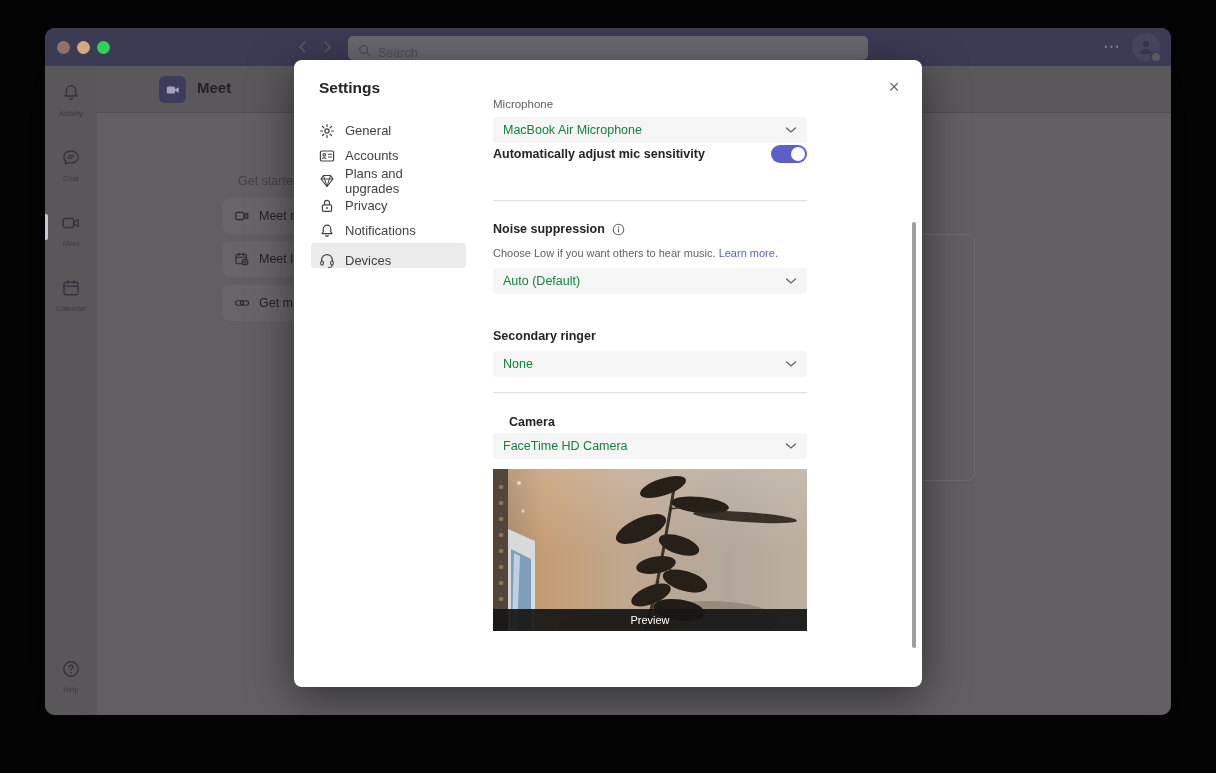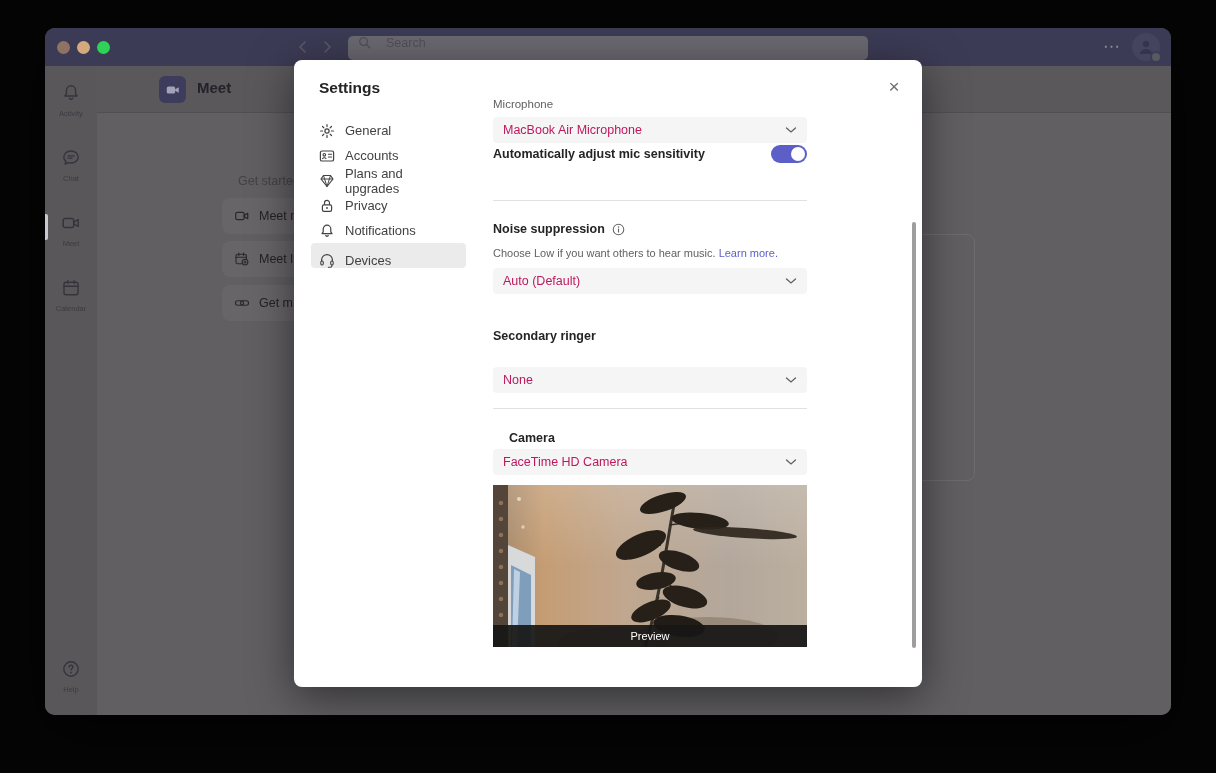--- a/index.html
+++ b/index.html
@@ -10,21 +10,21 @@
 
   
   .titlebar { position:absolute; left:0; top:0; right:0; height:38px; background:#3c3b55; }
   .traffic { position:absolute; top:13px; width:13px; height:13px; border-radius:50%; }
   .t-red { left:12px; background:#8f7265; }
   .t-yellow { left:32px; background:#d3a97f; }
   .t-green { left:52px; background:#2fd158; }
   .nav-arrow { position:absolute; top:10px; width:18px; height:18px; color:#5b5964; }
   .arrow-back { left:249px; } .arrow-fwd { left:273px; }
   .search-box { position:absolute; left:303px; top:8px; width:520px; height:24px;
-    background:#6b6970; border-radius:5px; display:flex; align-items:flex-start; gap:15px;
+    background:#6b6970; border-radius:5px; display:flex; align-items:flex-end; gap:7px;
     padding:0 10px; color:#514f58; font-size:12.5px; }
   .more-dots { position:absolute; left:1058px; top:8px; color:#8c8b98; font-size:17px; letter-spacing:2px; }
   .avatar { position:absolute; left:1087px; top:5px; width:28px; height:28px; border-radius:50%;
     background:#45445f; display:flex; align-items:center; justify-content:center; }
   .avatar .badge { position:absolute; right:-2px; bottom:-2px; width:12px; height:12px;
     border-radius:50%; background:#5a5960; border:2px solid #3c3b55; }
 
   
   .sidebar { position:absolute; left:0; top:38px; width:52px; bottom:0; background:#59575a; }
   .rail-item { position:relative; width:52px; display:flex; flex-direction:column; align-items:center;
@@ -58,35 +58,35 @@
     font-size:19px; line-height:22px; text-align:center; cursor:default; }
   .set-nav { position:absolute; left:17px; top:58px; width:155px; }
   .set-nav-item { display:flex; align-items:center; gap:10px; height:25px; padding:0 8px;
     border-radius:4px; font-size:13px; color:#424242; }
   .set-nav-item.selected { background:#ebebeb;align-items:flex-end; }
   .set-nav-item svg { color:#424242; flex:0 0 auto; }
 
   .modal-content { position:absolute; left:199px; top:40px; width:314px; height:585px; overflow:hidden; }
   .field-label { font-size:11.5px; color:#616161; margin-top:-2px; }
   .dropdown { height:26px; background:#f5f5f5; border-radius:4px; display:flex; align-items:center;
-    justify-content:space-between; padding:0 10px; font-size:12.5px; color:#be185d; }
+    justify-content:space-between; padding:0 10px; font-size:12.5px; color:#15803d; }
   .dd-mic { margin-top:7px; }
   .toggle-row { margin-top:2px; height:18px; display:flex; align-items:center; justify-content:space-between; }
   .bold-label { font-size:12.5px; font-weight:bold; color:#242424; }
   .toggle { position:relative; width:36px; height:18px; border-radius:9px; background:#5b5fc7; }
   .toggle .knob { position:absolute; top:2px; right:2px; width:14px; height:14px; border-radius:50%; background:#fff; }
   .divider { margin-top:37px; height:1px; background:#e1e1e1; }
   .divider2 { margin-top:15px; height:1px; background:#e1e1e1; }
   .sec-head { margin-top:21px; display:flex; align-items:center; gap:7px; }
   .sec-head svg { color:#616161; }
   .desc { margin-top:11px; font-size:11px; color:#616161; }
   .desc .link { color:#5b5fc7; }
   .dd-noise { margin-top:9px; }
   .h-secondary { margin-top:35px; }
-  .dd-ringer { margin-top:24px; }
+  .dd-ringer { margin-top:8px; }
   .h-camera { margin-top:22px;margin-left:16px; }
   .dd-camera { margin-top:4px; }
   .preview-wrap { margin-top:10px; width:314px; height:162px; }
   .scroll-thumb { position:absolute; right:6px; top:162px; width:4px; height:426px; background:#9e9e9e; border-radius:2px; }
 </style>
 </head>
 <body>
 
 <div class="app-window">
 

